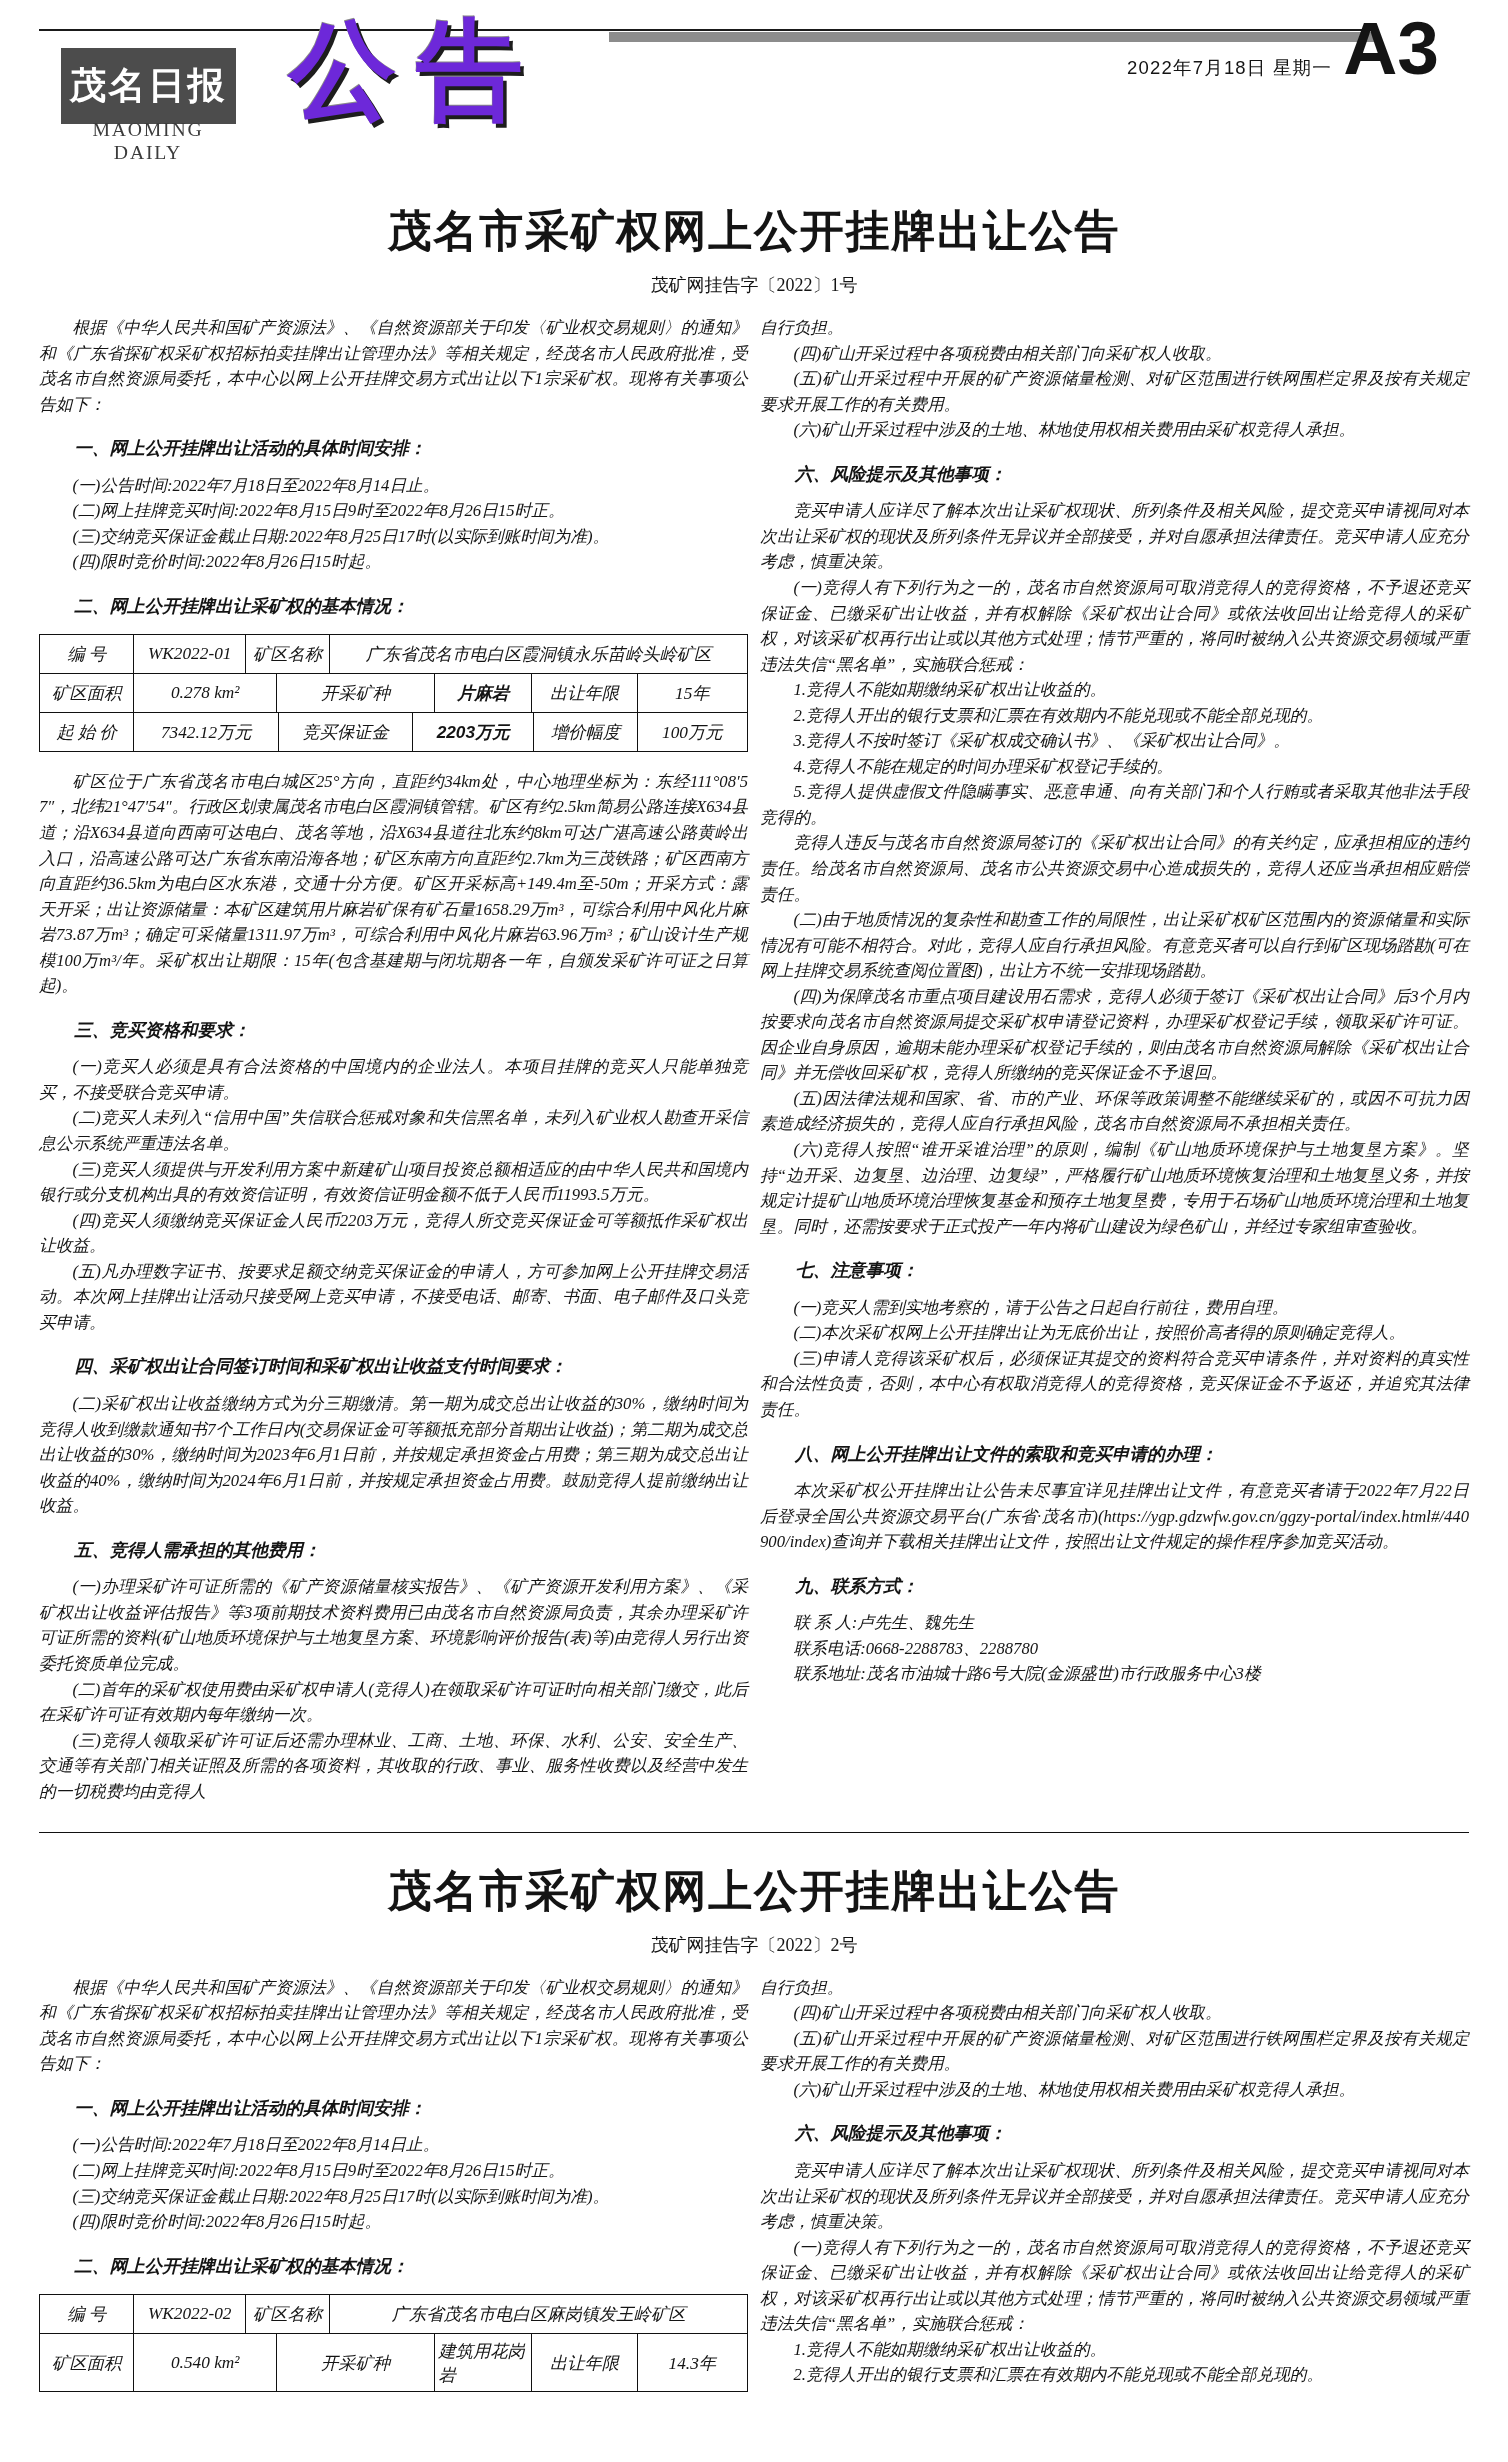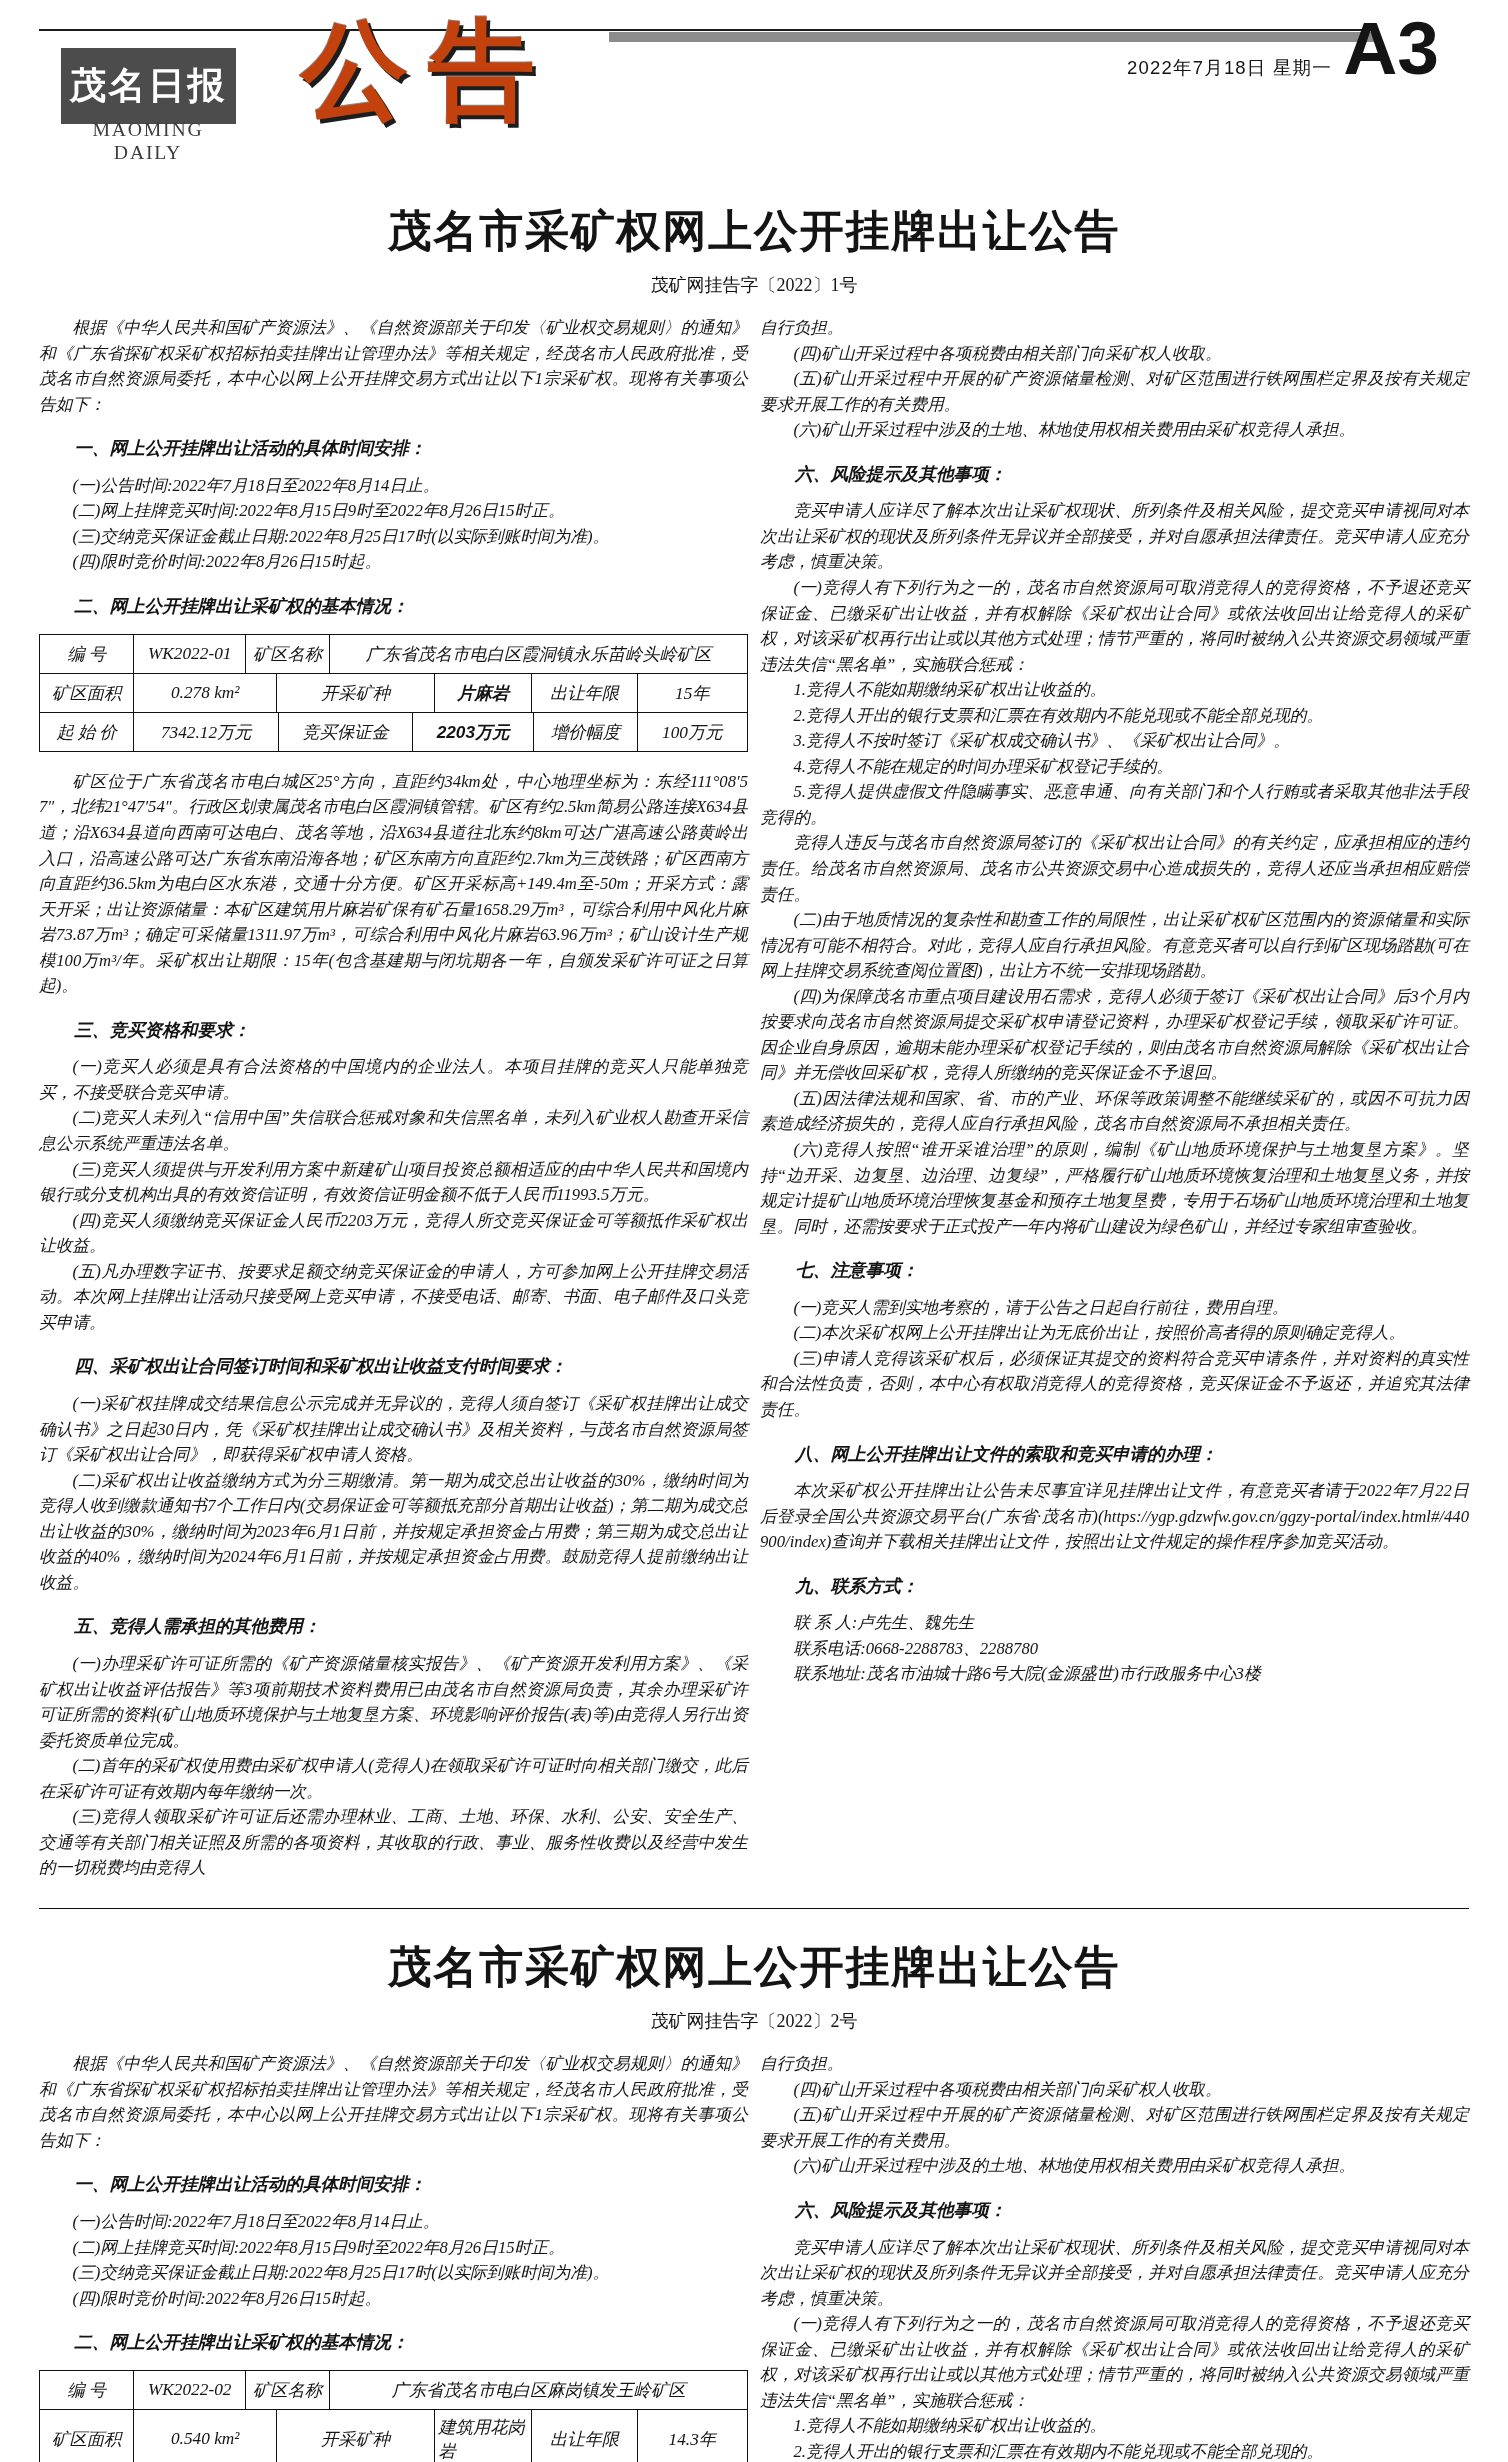--- a/index.html
+++ b/index.html
@@ -9,22 +9,22 @@
 
   
   .masthead{position:relative;height:173px;}
   .top-rule{position:absolute;left:0;top:29px;width:1340px;height:2.4px;background:#1a1a1a;}
   .gray-bar{position:absolute;left:570px;top:32px;width:770px;height:10px;background:#8c8c8c;}
   .logo-box{position:absolute;left:21.5px;top:48px;width:175px;height:76px;background:#4c4c4c;
             color:#fff;display:flex;align-items:center;justify-content:center;
             font-size:37px;font-weight:700;letter-spacing:2.4px;}
   .logo-en{position:absolute;left:21.5px;top:118px;width:175px;text-align:center;
            font-size:19.7px;color:#3c3c3c;letter-spacing:1.8px;}
-  .banner-word{position:absolute;left:262px;top:18px;font-size:107px;font-weight:700;
-               color:#c2410c;letter-spacing:20px;line-height:1;
+  .banner-word{position:absolute;left:250px;top:18px;font-size:107px;font-weight:700;
+               color:#6d28d9;letter-spacing:20px;line-height:1;
                text-shadow:3.6px 3.6px 0.6px #1d1d1d, -0.6px -0.6px 0 #8a8a8a;}
   .date-line{position:absolute;right:137px;top:55px;font-size:18.5px;letter-spacing:1.2px;
              font-family:"Liberation Sans",sans-serif;}
   .page-no{position:absolute;right:30px;top:10.7px;font-size:75px;line-height:1;
            font-family:"Liberation Sans",sans-serif;font-weight:600;}
 
   
   .ann-title{text-align:center;font-size:44px;font-weight:700;letter-spacing:1.8px;
              margin:29px 0 12px;}
   .docnum{text-align:center;font-size:18px;margin:0 0 18px;}
@@ -111,21 +111,20 @@
         </div>
         <div>
             <p class="para">矿区位于广东省茂名市电白城区25°方向，直距约34km处，中心地理坐标为：东经111°08′57″，北纬21°47′54″。行政区划隶属茂名市电白区霞洞镇管辖。矿区有约2.5km简易公路连接X634县道；沿X634县道向西南可达电白、茂名等地，沿X634县道往北东约8km可达广湛高速公路黄岭出入口，沿高速公路可达广东省东南沿海各地；矿区东南方向直距约2.7km为三茂铁路；矿区西南方向直距约36.5km为电白区水东港，交通十分方便。矿区开采标高+149.4m至-50m；开采方式：露天开采；出让资源储量：本矿区建筑用片麻岩矿保有矿石量1658.29万m³，可综合利用中风化片麻岩73.87万m³；确定可采储量1311.97万m³，可综合利用中风化片麻岩63.96万m³；矿山设计生产规模100万m³/年。采矿权出让期限：15年(包含基建期与闭坑期各一年，自颁发采矿许可证之日算起)。</p>
             <p class="para sec">三、竞买资格和要求：</p>
             <p class="para">(一)竞买人必须是具有合法资格的中国境内的企业法人。本项目挂牌的竞买人只能单独竞买，不接受联合竞买申请。</p>
             <p class="para">(二)竞买人未列入“信用中国”失信联合惩戒对象和失信黑名单，未列入矿业权人勘查开采信息公示系统严重违法名单。</p>
             <p class="para">(三)竞买人须提供与开发利用方案中新建矿山项目投资总额相适应的由中华人民共和国境内银行或分支机构出具的有效资信证明，有效资信证明金额不低于人民币11993.5万元。</p>
             <p class="para">(四)竞买人须缴纳竞买保证金人民币2203万元，竞得人所交竞买保证金可等额抵作采矿权出让收益。</p>
             <p class="para">(五)凡办理数字证书、按要求足额交纳竞买保证金的申请人，方可参加网上公开挂牌交易活动。本次网上挂牌出让活动只接受网上竞买申请，不接受电话、邮寄、书面、电子邮件及口头竞买申请。</p>
             <p class="para sec">四、采矿权出让合同签订时间和采矿权出让收益支付时间要求：</p>
-            <p class="para">(一)采矿权挂牌成交结果信息公示完成并无异议的，竞得人须自签订《采矿权挂牌出让成交确认书》之日起30日内，凭《采矿权挂牌出让成交确认书》及相关资料，与茂名市自然资源局签订《采矿权出让合同》，即获得采矿权申请人资格。</p>
             <p class="para">(二)采矿权出让收益缴纳方式为分三期缴清。第一期为成交总出让收益的30%，缴纳时间为竞得人收到缴款通知书7个工作日内(交易保证金可等额抵充部分首期出让收益)；第二期为成交总出让收益的30%，缴纳时间为2023年6月1日前，并按规定承担资金占用费；第三期为成交总出让收益的40%，缴纳时间为2024年6月1日前，并按规定承担资金占用费。鼓励竞得人提前缴纳出让收益。</p>
             <p class="para sec">五、竞得人需承担的其他费用：</p>
             <p class="para">(一)办理采矿许可证所需的《矿产资源储量核实报告》、《矿产资源开发利用方案》、《采矿权出让收益评估报告》等3项前期技术资料费用已由茂名市自然资源局负责，其余办理采矿许可证所需的资料(矿山地质环境保护与土地复垦方案、环境影响评价报告(表)等)由竞得人另行出资委托资质单位完成。</p>
             <p class="para">(二)首年的采矿权使用费由采矿权申请人(竞得人)在领取采矿许可证时向相关部门缴交，此后在采矿许可证有效期内每年缴纳一次。</p>
             <p class="para">(三)竞得人领取采矿许可证后还需办理林业、工商、土地、环保、水利、公安、安全生产、交通等有关部门相关证照及所需的各项资料，其收取的行政、事业、服务性收费以及经营中发生的一切税费均由竞得人</p>
           </div>
       </div>
       <div class="col">
         <div>
             <p class="para cont">自行负担。</p>

